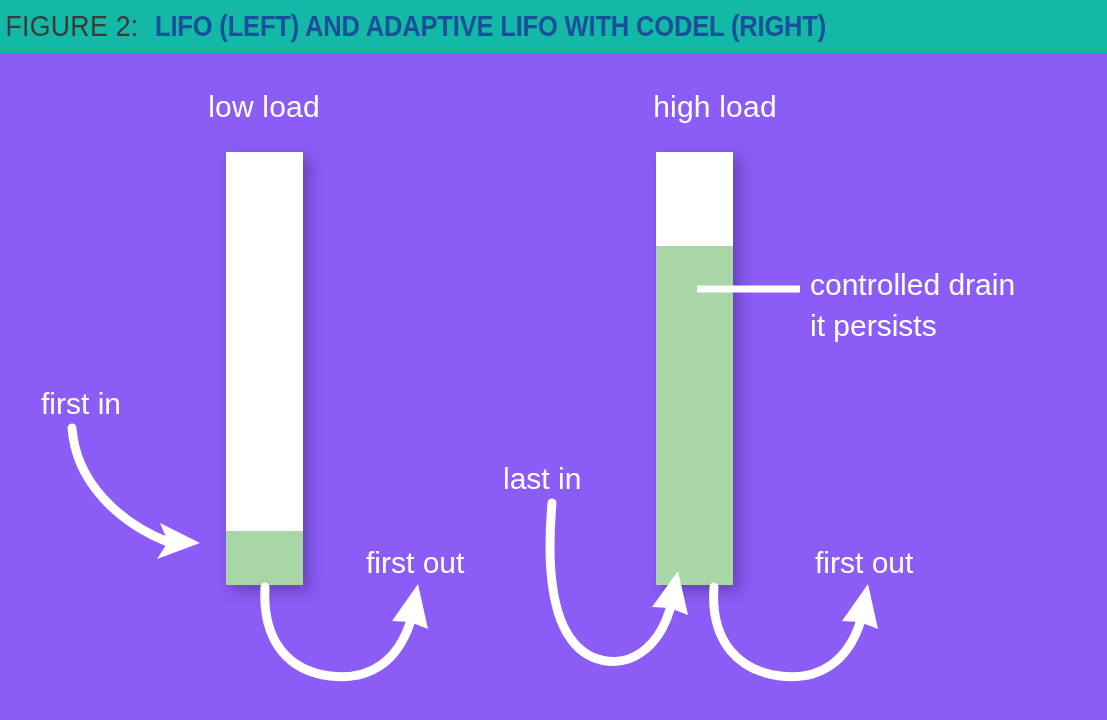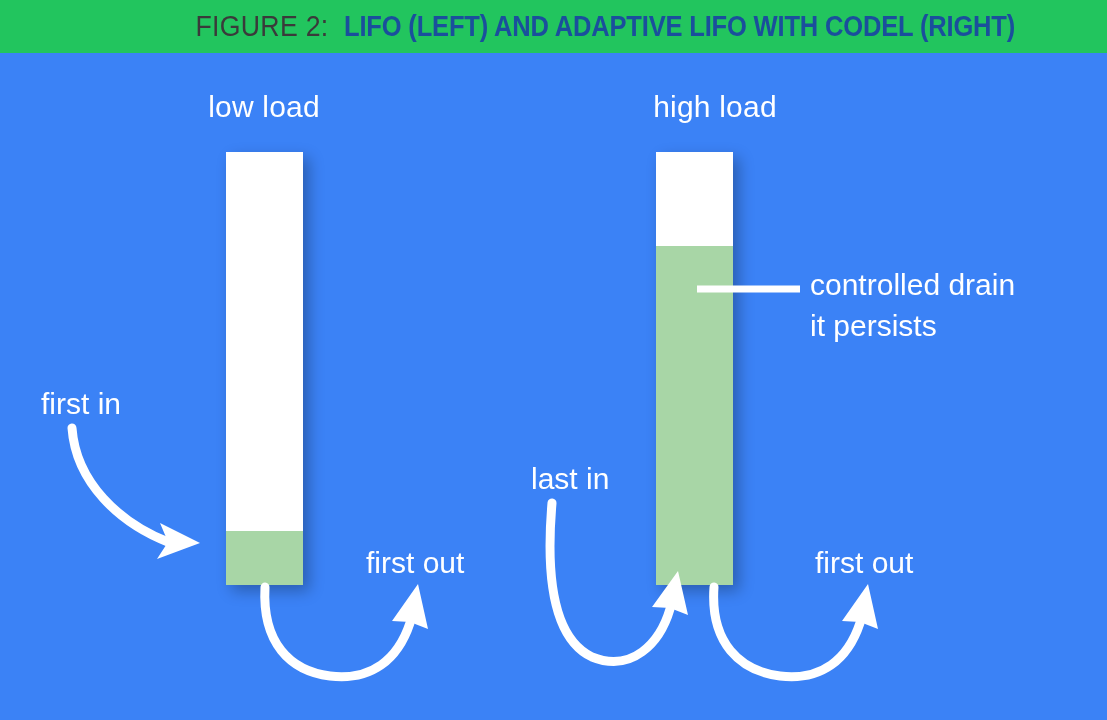--- a/index.html
+++ b/index.html
@@ -18,25 +18,24 @@
     overflow: hidden;
   }
 
   
   #title-bar {
     position: absolute;
     left: 0;
     top: 0;
     width: 1107px;
     height: 53px;
-    background: #22c55e;
+    background: #14b8a6;
     display: flex;
     align-items: center;
     white-space: nowrap;
-    justify-content: flex-end;
   }
   .title-prefix {
     font-family: "Liberation Sans Narrow", "Liberation Sans", sans-serif;
     font-size: 29px;
     font-weight: 400;
     letter-spacing: 0.3px;
     color: #3a3a3a;
     transform: scaleX(0.92);
     transform-origin: left center;
     padding-left: 6px;
@@ -102,21 +101,21 @@
   .anno {
     position: absolute;
     color: #ffffff;
     font-size: 30px;
     font-weight: 400;
     line-height: 40px;
     white-space: nowrap;
   }
   #anno-first-in   { left: 35px;  top: 331px; margin-left: 6px; }
   #anno-first-out-left  { left: 366px; top: 490px; }
-  #anno-last-in    { left: 503px; top: 406px; margin-left: 28px; }
+  #anno-last-in    { left: 503px; top: 406px; }
   #anno-first-out-right { left: 815px; top: 490px; }
 
   #anno-controlled-delay {
     position: absolute;
     left: 810px;
     top: 211px;
     color: #ffffff;
     font-size: 30px;
     line-height: 41px;
     white-space: nowrap;
@@ -136,21 +135,21 @@
 </head>
 <body>
 
 <div id="figure-root">
 
   <div id="title-bar">
     <span class="title-prefix" style="color: rgb(58, 58, 58);">FIGURE 2:</span>
     <span class="title-main" style="color: rgb(26, 79, 156);">LIFO (LEFT) AND ADAPTIVE LIFO WITH CODEL (RIGHT)</span>
   </div>
 
-  <div id="canvas" style="background: #3b82f6;">
+  <div id="canvas" style="background: #8b5cf6;">
 
     <div class="col-label" id="label-low-load">low load</div>
     <div class="col-label" id="label-high-load">high load</div>
 
     <div class="bar" id="bar-low" style="background: rgb(255, 255, 255);">
       <div class="bar-fill" id="fill-low" style="height: 54.125px; background: rgb(168, 214, 166);"></div>
     </div>
 
     <div class="bar" id="bar-high" style="background: rgb(255, 255, 255);">
       <div class="bar-fill" id="fill-high" style="height: 339.039px; background: rgb(168, 214, 166);"></div>

